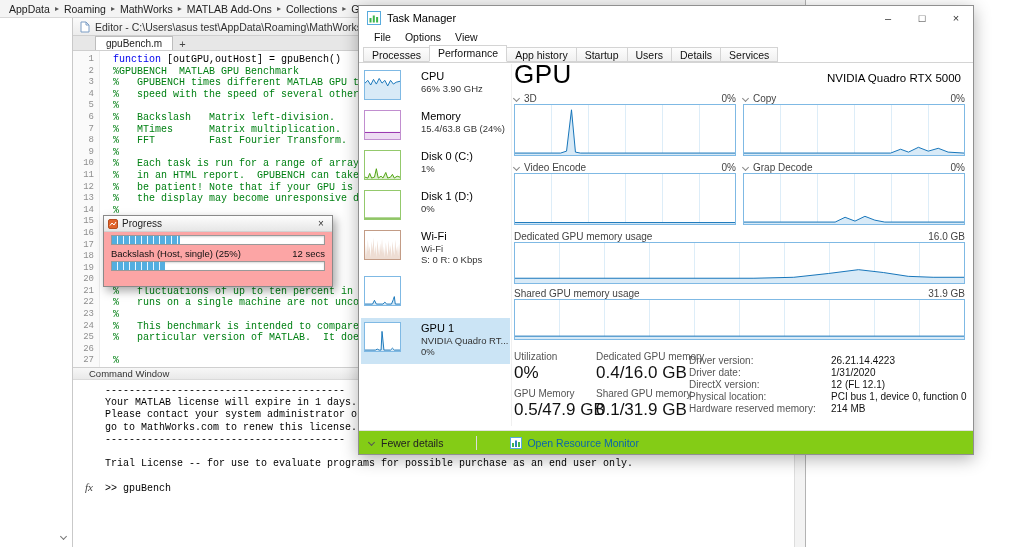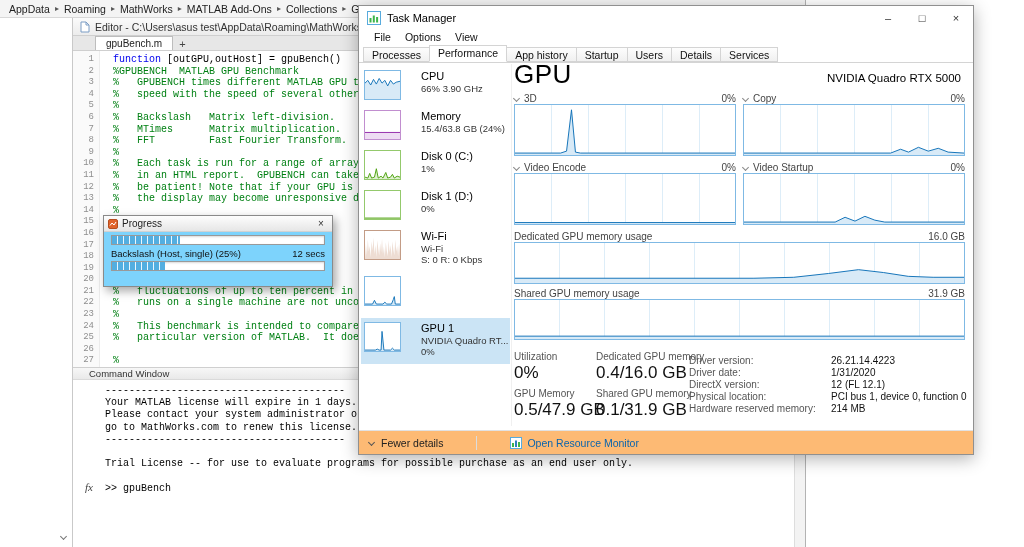--- a/index.html
+++ b/index.html
@@ -31,21 +31,21 @@
                font-family:"Liberation Mono","DejaVu Sans Mono",monospace; }
   .gutter-bg { position:absolute; left:0; top:0; width:27px; height:100%; background:#fafafa; border-right:1px solid #ececec; }
   .code-lines-wrap { position:absolute; left:0; top:3px; width:100%; }
   .code-line { display:flex; height:11.6px; line-height:11.6px; font-size:10px; white-space:pre; }
   .ln { width:27px; text-align:right; padding-right:6px; color:#8f8f8f; font-size:9px; flex:none; }
   .code { padding-left:13px; color:#000; }
   .comment { color:var(--matlab-comment-green,#008013); }
   .kw { color:var(--matlab-keyword-blue,#0000ee); }
 
   
-  .progress-dialog { left:103px; top:215px; width:230px; height:72px; background:#7dd3fc;
+  .progress-dialog { left:103px; top:215px; width:230px; height:72px; background:#fca5a5;
                      border:1px solid #8a8a8a; box-shadow:3px 4px 9px rgba(0,0,0,.35); z-index:5; }
   .pd-titlebar { height:16px; background:linear-gradient(#fdfdfd,#e6e6e6); border-bottom:1px solid #d2d2d2;
                  display:flex; align-items:center; padding:0 4px; gap:4px; font-size:10px; color:#222; }
   .pd-close { margin-left:auto; font-size:10px; color:#333; width:14px; text-align:center; }
   .pd-body { padding:3px 7px 0 7px; }
   .pd-row { display:flex; justify-content:space-between; font-size:9.5px; color:#111; line-height:12px; }
   .pd-row + .pd-bar { margin-top:1px; }
   .pd-bar { height:10px; border:1px solid #999; background:#fff; box-shadow:inset 0 1px 2px rgba(0,0,0,.15); margin-bottom:3px; }
   .pd-fill { height:100%; background:repeating-linear-gradient(90deg,var(--progress-blue,#53aee0) 0 5px,#eaf6ff 5px 6px); }
 
@@ -105,21 +105,21 @@
   .stat { position:absolute; }
   .stat-label { font-size:10px; color:#555; }
   .stat-value { font-size:17px; font-weight:300; color:#111; margin-top:1px; }
 
   .tm-details { position:absolute; left:330px; top:349px; font-size:10px; }
   .detail-row { display:flex; height:12px; line-height:12px; }
   .detail-label { width:142px; color:#555; }
   .detail-value { color:#111; white-space:nowrap; }
 
   .tm-footer { position:absolute; left:0; bottom:0; width:614px; height:24px; border-top:1px solid #e2e2e2;
-               display:flex; align-items:center; font-size:10.5px; color:#222; padding-left:10px; background:#fdba74;gap:23px; }
+               display:flex; align-items:center; font-size:10.5px; color:#222; padding-left:10px; background:#84cc16;gap:23px; }
   .tm-footer .chev-down { border-color:#555; margin-right:7px; }
   .tm-footer-sep { width:1px; height:14px; background:#dcdcdc; margin:0 10px; }
   .tm-orm { color:var(--link-blue,#0a64ad); display:flex; align-items:center; gap:5px; }
 </style>
 </head>
 <body>
 
 <div id="desktop">
 
   <div class="abs matlab-window">
@@ -541,21 +541,21 @@
     <div class="tm-chart" style="left:155px;top:167px;width:222px;height:52px;">
       <svg viewBox="0 0 222 52" preserveAspectRatio="none">
         <polygon points="0,52 0,50.5 222,50.5 222,52"></polygon>
         <polyline points="0,50.5 222,50.5"></polyline>
       </svg>
     </div>
 
     <div class="chart-hdr" style="left:384px;top:156px;width:222px;">
       <span class="lbl">
           <span class="chev-down"></span>
-          <span>Video Startup</span>
+          <span>Grap Decode</span>
         </span>
       <span>0%</span>
     </div>
     <div class="tm-chart" style="left:384px;top:167px;width:222px;height:52px;">
       <svg viewBox="0 0 222 52" preserveAspectRatio="none">
         <polygon points="0,52 0,50 92,50 102,45 112,49 122,44 132,48 142,50 222,50 222,52"></polygon>
         <polyline points="0,50 92,50 102,45 112,49 122,44 132,48 142,50 222,50"></polyline>
       </svg>
     </div>
 

